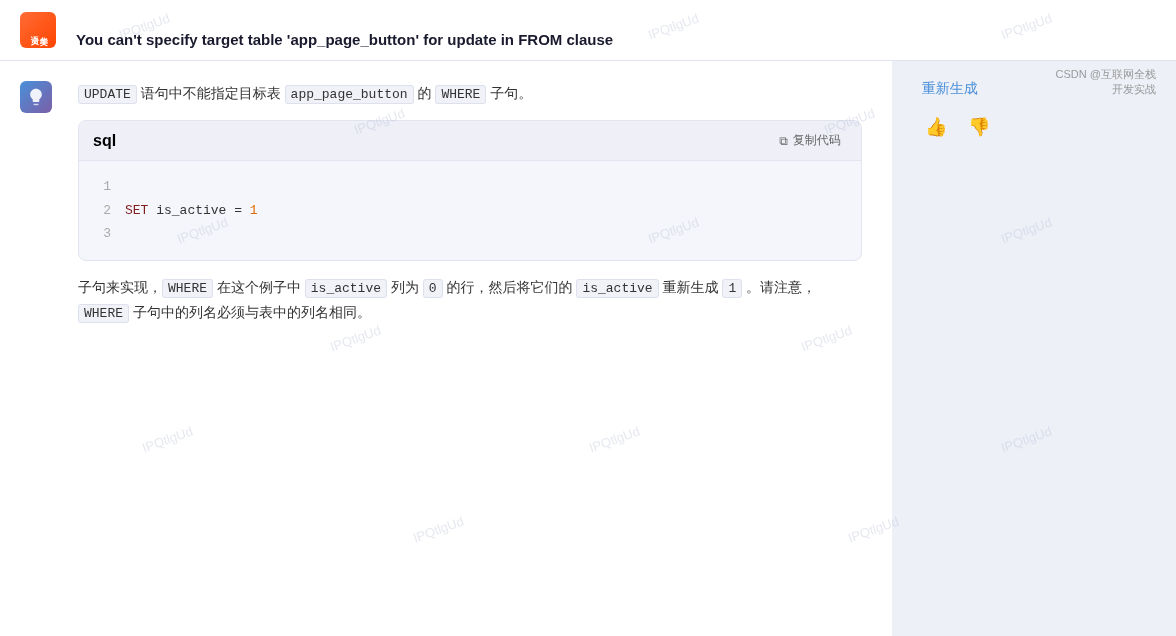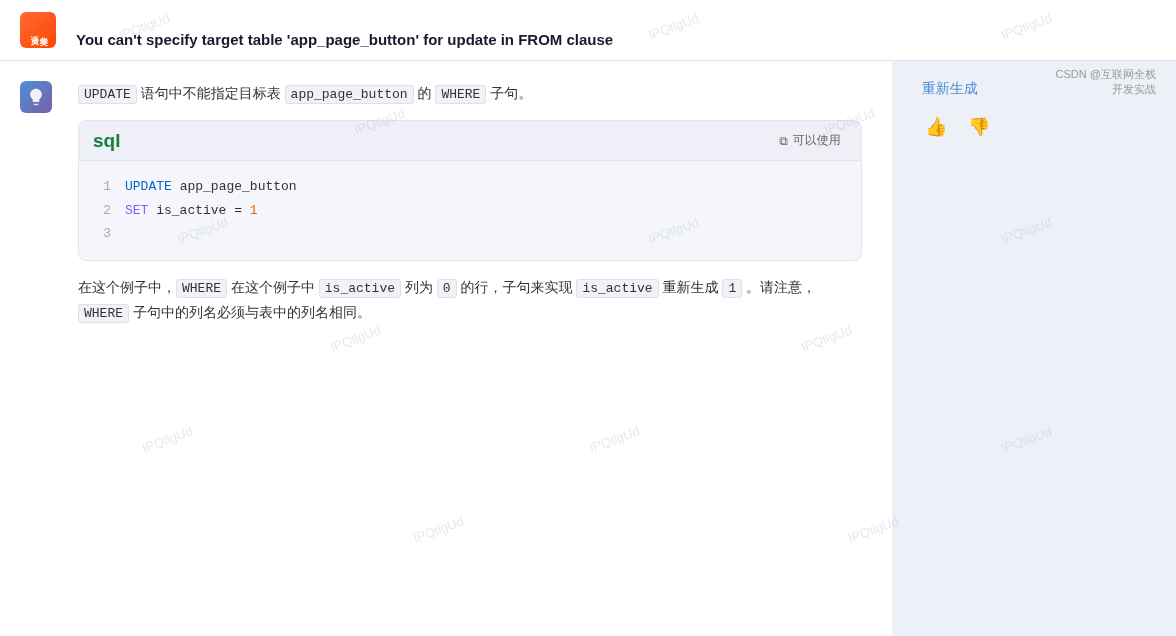--- a/index.html
+++ b/index.html
@@ -127,23 +127,23 @@
     }
     .code-block-header {
       display: flex;
       align-items: center;
       justify-content: space-between;
       padding: 8px 14px;
       background: #eeeff7;
       border-bottom: 1px solid #e2e5f0;
     }
     .code-lang {
-      font-size: 19px;
+      font-size: 16px;
       font-weight: 600;
-      color: #15803d;
+      color: #000000;
       text-align: right;
     }
     .copy-btn {
       display: flex;
       align-items: center;
       gap: 5px;
       font-size: 12px;
       color: #666;
       cursor: pointer;
       background: none;
@@ -163,21 +163,21 @@
       gap: 14px;
     }
     .line-num {
       color: #aaa;
       min-width: 16px;
       text-align: right;
       user-select: none;
     }
     .line-code { color: #333; }
     .kw-update { color: #0066cc; font-weight: 500; }
-    .kw-set { color: #8b5cf6; font-weight: 500; }
+    .kw-set { color: #7f1d1d; font-weight: 500; }
     .kw-where { color: #0066cc; font-weight: 500; }
     .val-num { color: #e06c00; }
     .tbl-name { color: #333; }
 
     
     .bottom-section {
       background: #eef0f8;
       padding: 18px 30px 10px 30px;
     }
 
@@ -260,40 +260,39 @@
         <div class="text-block">
           <span class="inline-code">UPDATE</span><span> 语句中不能指定目标表 </span><span class="inline-code">app_page_button</span><span> 的 </span><span class="inline-code">WHERE</span><span> 子句。</span>
         </div>
 
 
         <div class="code-block-wrapper">
           <div class="code-block-header">
             <span class="code-lang">sql</span>
             <button class="copy-btn">
               <span>⧉</span>
-              <span>可以使用</span>
+              <span>复制代码</span>
             </button>
           </div>
           <div class="code-content">
             <div class="code-line">
               <span class="line-num">1</span>
-              <span class="line-code"><span class="kw-update">UPDATE</span> <span class="tbl-name">app_page_button</span></span>
             </div>
             <div class="code-line">
               <span class="line-num">2</span>
               <span class="line-code"><span class="kw-set">SET</span> is_active = <span class="val-num">1</span></span>
             </div>
             <div class="code-line">
               <span class="line-num">3</span>
             </div>
           </div>
         </div>
 
         <div class="text-block">
-          <span>在这个例子中，</span><span class="inline-code">WHERE</span><span> 在这个例子中 </span><span class="inline-code">is_active</span><span> 列为 </span><span class="inline-code">0</span><span> 的行，子句来实现 </span><span class="inline-code">is_active</span><span> 重新生成 </span><span class="inline-code">1</span><span> 。请注意，</span><span class="inline-code">WHERE</span><span> 子句中的列名必须与表中的列名相同。</span>
+          <span>子句来实现，</span><span class="inline-code">WHERE</span><span> 在这个例子中 </span><span class="inline-code">is_active</span><span> 列为 </span><span class="inline-code">0</span><span> 的行，然后将它们的 </span><span class="inline-code">is_active</span><span> 重新生成 </span><span class="inline-code">1</span><span> 。请注意，</span><span class="inline-code">WHERE</span><span> 子句中的列名必须与表中的列名相同。</span>
         </div>
 
       </div>
     </div>
 
     <div class="bottom-section">
       <a class="regen-link">重新生成</a>
       <div class="action-row">
         <button class="action-btn" title="Like">
           <span>👍</span>

